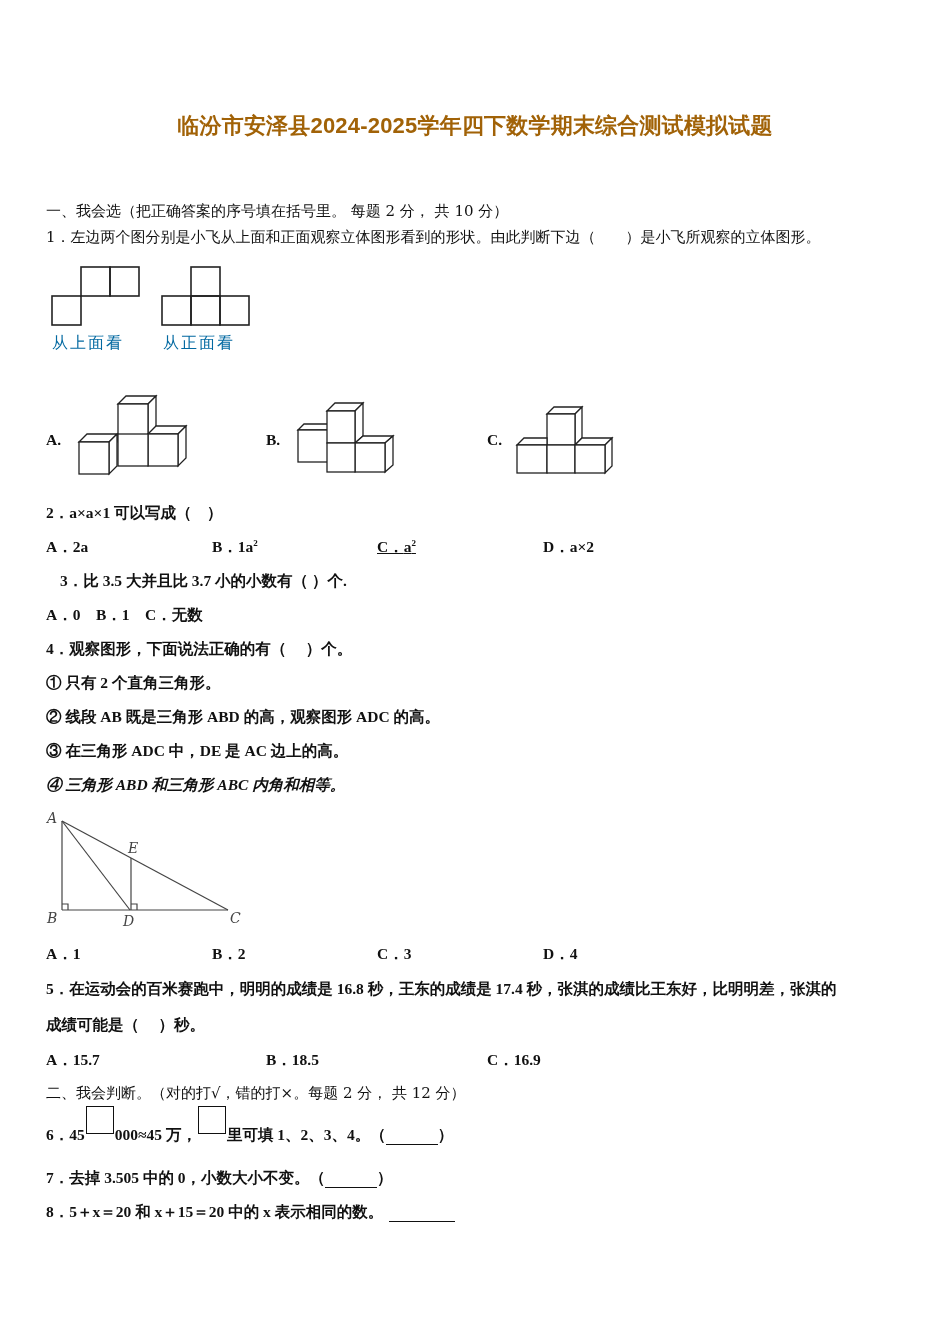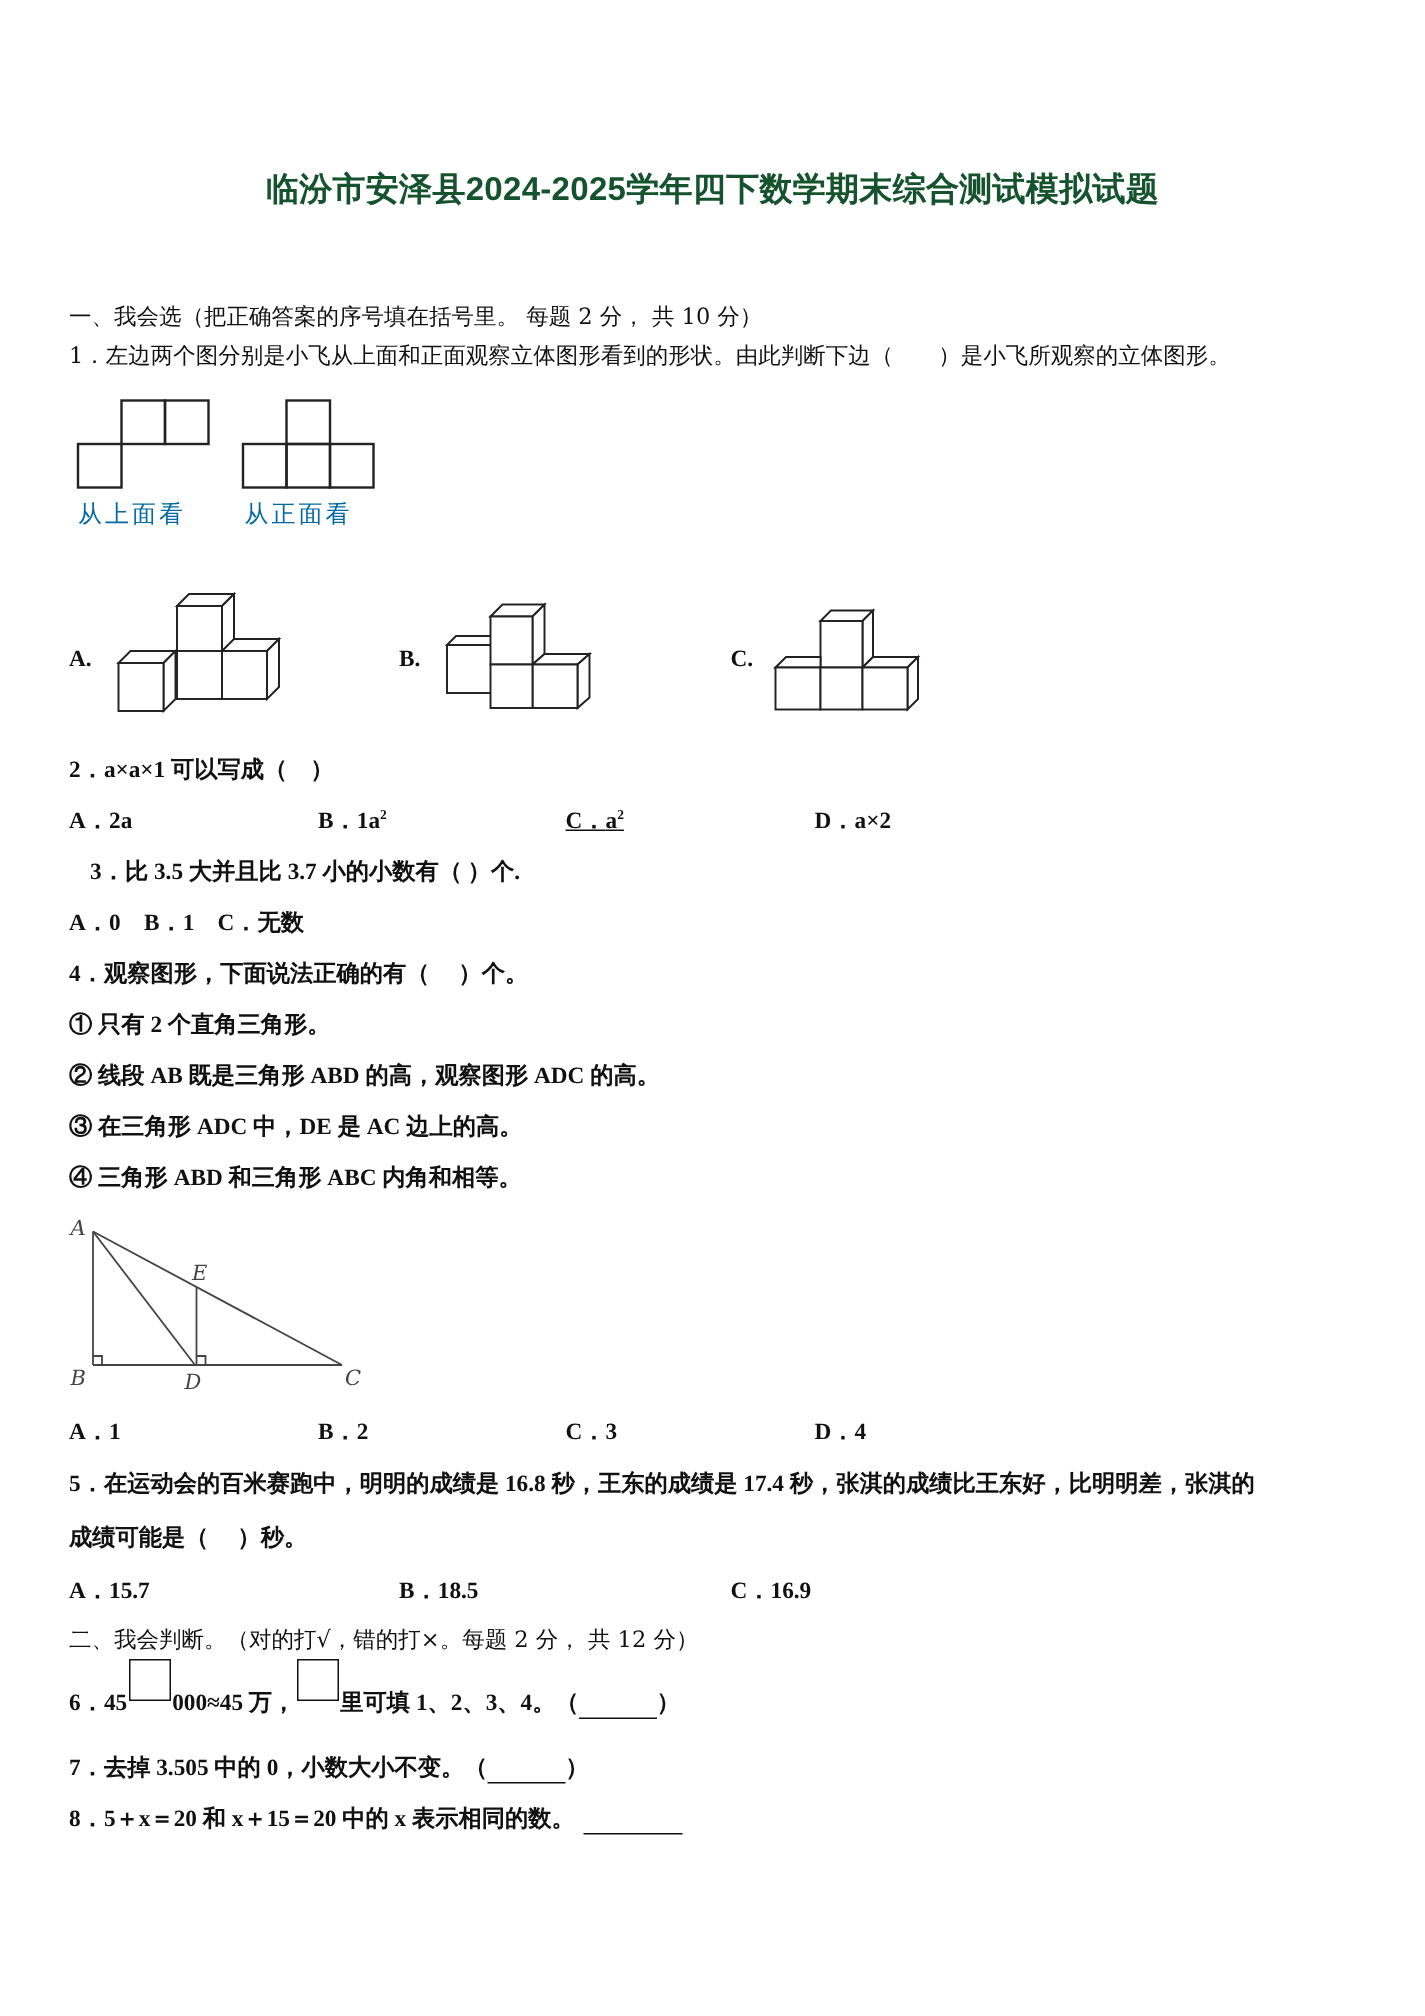--- a/index.html
+++ b/index.html
@@ -1,21 +1,21 @@
 <!DOCTYPE html>
 <html><head>
 <meta charset="utf-8">
 <style>
   html, body { margin: 0; padding: 0; background: #ffffff; }
   body { width: 950px; height: 1344px; position: relative; overflow: hidden;
          font-family: "Liberation Serif", "DejaVu Serif", serif; color: #111; }
   .abs { position: absolute; white-space: nowrap; }
   .title { left: 0; width: 950px; top: 111px; text-align: center;
            font-family: "Liberation Sans", "DejaVu Sans", sans-serif;
-           font-weight: bold; font-size: 22px; letter-spacing: 0.2px; color: #14532d; }
+           font-weight: bold; font-size: 22px; letter-spacing: 0.2px; color: #a16207; }
   .sec { font-family: "DejaVu Serif", "Liberation Serif", serif; font-size: 15px; }
   .q { font-size: 15.5px; font-weight: bold; }
   .opt { font-size: 15.5px; font-weight: bold; }
   sup { font-size: 9px; vertical-align: 6px; }
   .fig { position: absolute; }
   .blank { display: inline-block; border-bottom: 1px solid #111; }
   .box { display: inline-block; width: 26px; height: 26px; border: 1px solid #111;
          vertical-align: 6px; margin: 0 1px; }
   .caption { position: absolute; font-family: "DejaVu Serif", serif; font-size: 16px; color: #0369a1; letter-spacing: 2px; }
 </style>
@@ -107,21 +107,21 @@
   <span>D．</span><span>a×2</span>
 </div>
 
 <div class="abs q" style="left:60px; top:571px;text-align:right;">3．比 3.5 大并且比 3.7 小的小数有（ ）个.</div>
 <div class="abs opt" style="left:46px; top:605px;">A．0　B．1　C．无数</div>
 
 <div class="abs q" style="left:46px; top:639px;">4．观察图形，下面说法正确的有（　 ）个。</div>
 <div class="abs q" style="left:46px; top:673px;">① 只有 2 个直角三角形。</div>
 <div class="abs q" style="left:46px; top:707px;">② 线段 AB 既是三角形 ABD 的高，观察图形 ADC 的高。</div>
 <div class="abs q" style="left:46px; top:741px;">③ 在三角形 ADC 中，DE 是 AC 边上的高。</div>
-<div class="abs q" style="left:46px; top:775px;">④ 三角形 ABD 和三角形 ABC 内角和相等。</div>
+<div class="abs q" style="left:46px; top:775px;font-style:italic;">④ 三角形 ABD 和三角形 ABC 内角和相等。</div>
 
 <svg class="fig" style="left:40px; top:805px;" width="210" height="125">
   <g stroke="#444" stroke-width="1.2" fill="none">
     <line x1="22" y1="16" x2="22" y2="105"></line>
     <line x1="22" y1="105" x2="188" y2="105"></line>
     <line x1="22" y1="16" x2="188" y2="105"></line>
     <line x1="22" y1="16" x2="90" y2="105"></line>
     <line x1="91" y1="53" x2="91" y2="105"></line>
     <polyline points="22,99 28,99 28,105"></polyline>
     <polyline points="91,99 97,99 97,105"></polyline>

